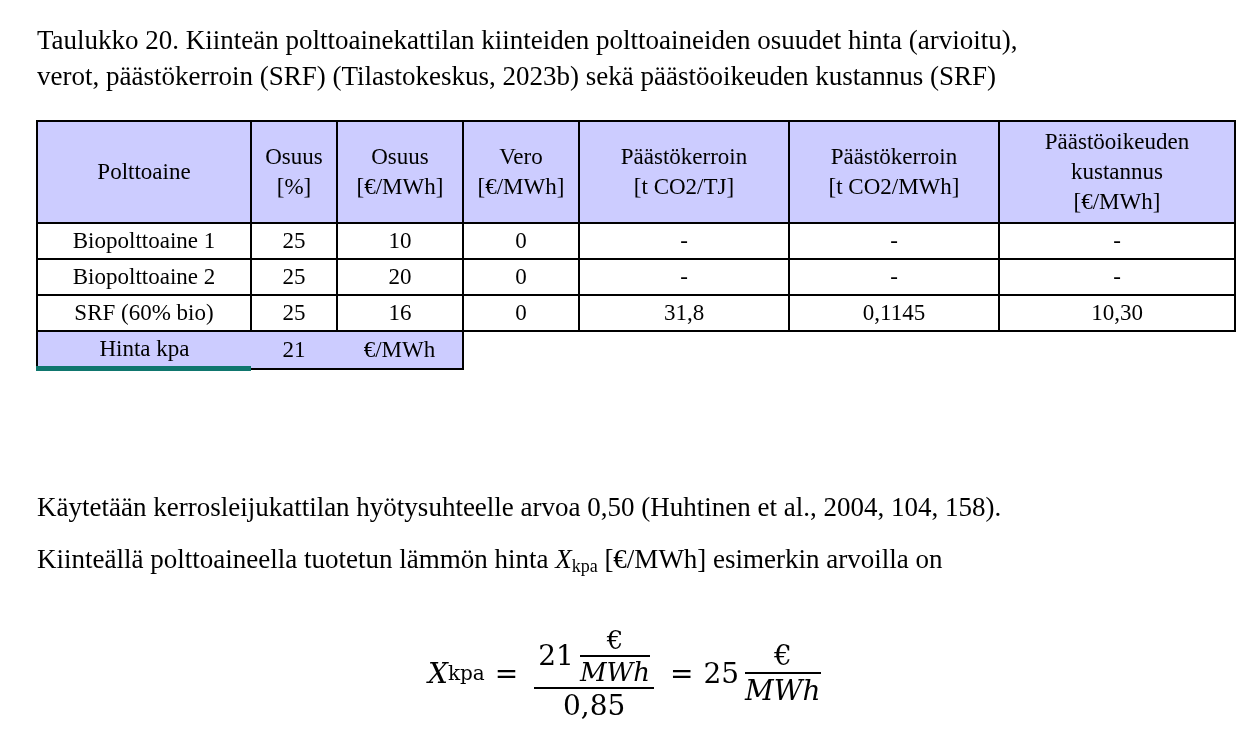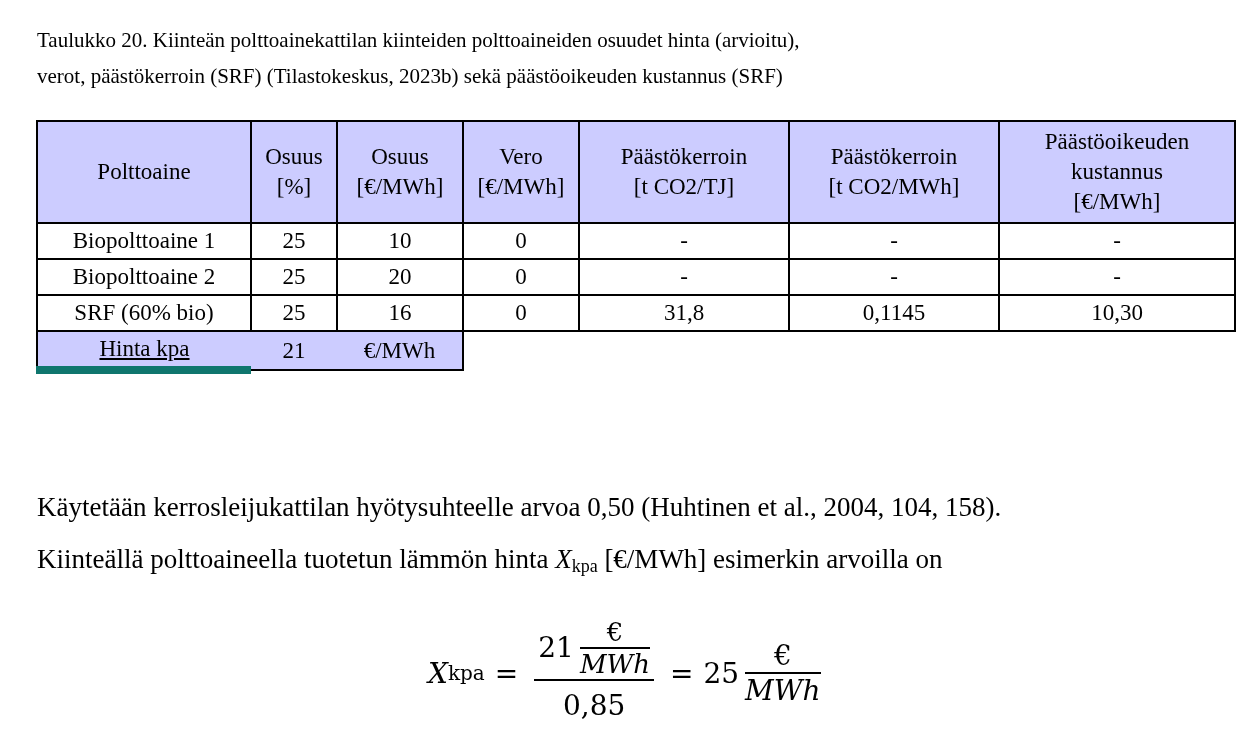--- a/index.html
+++ b/index.html
@@ -1,37 +1,37 @@
 <!DOCTYPE html>
 <html><head>
 <meta charset="utf-8">
 <style>
   html,body{margin:0;padding:0;background:#ffffff;}
   body{width:1260px;height:743px;position:relative;overflow:hidden;font-family:"Liberation Serif","DejaVu Serif",serif;color:#000;}
-  .caption{position:absolute;left:37px;top:22px;width:1200px;font-size:21px;line-height:36px;}
+  .caption{position:absolute;left:37px;top:22px;width:1200px;font-size:27px;line-height:36px;}
   table.t{position:absolute;left:36px;top:120px;border-collapse:collapse;font-size:23px;}
   table.t td, table.t th{border:2px solid #000;text-align:center;font-weight:normal;padding:0 4px;line-height:30px;}
   table.t th{background:#ccccff;height:100px;}
   table.t td{height:34px;margin-left:24px;}
   .w0{width:204px}.w1{width:76px}.w2{width:116px}.w3{width:106px}.w4{width:200px}.w5{width:200px}.w6{width:226px}
   tr.sum td{background:#ccccff;border:none;}
-  tr.sum td.first{border-left:2px solid #000;border-bottom:8px solid #0f766e;text-decoration:underline;}
+  tr.sum td.first{border-left:2px solid #000;border-bottom:5px solid #0f766e;}
   tr.sum td.mid{border-bottom:2px solid #000;}
   tr.sum td.last{border-right:2px solid #000;border-bottom:2px solid #000;}
   tr.sum td.empty{background:transparent;border:none;}
   .para{position:absolute;left:37px;font-size:27px;line-height:36px;}
   .p1{top:489px;}
   .p2{top:541px;}
   .xvar{font-style:italic;}
   .sub{font-size:18px;font-style:normal;vertical-align:-4px;}
   .eq{position:absolute;left:428px;top:618px;font-family:"DejaVu Serif",serif;font-size:28px;display:flex;align-items:center;height:110px;}
   .frac{display:inline-flex;flex-direction:column;align-items:center;margin:0 6px;}
   .frac .num{padding:0 4px;display:flex;align-items:center;}
   .frac .bar{border-top:2.5px solid #000;align-self:stretch;}
-  .frac .den{padding:8px 4px;}
+  .frac .den{padding:0 4px;}
   .mfrac{display:inline-flex;flex-direction:column;align-items:center;font-size:26px;margin-left:6px;}
   .mfrac .bar{border-top:2.5px solid #000;align-self:stretch;}
   .it{font-style:italic;}
   .op{margin:0 10px;}
 </style>
 </head>
 <body>
 
 <div class="caption">
   <div>Taulukko 20. Kiinteän polttoainekattilan kiinteiden polttoaineiden osuudet hinta (arvioitu),</div>

